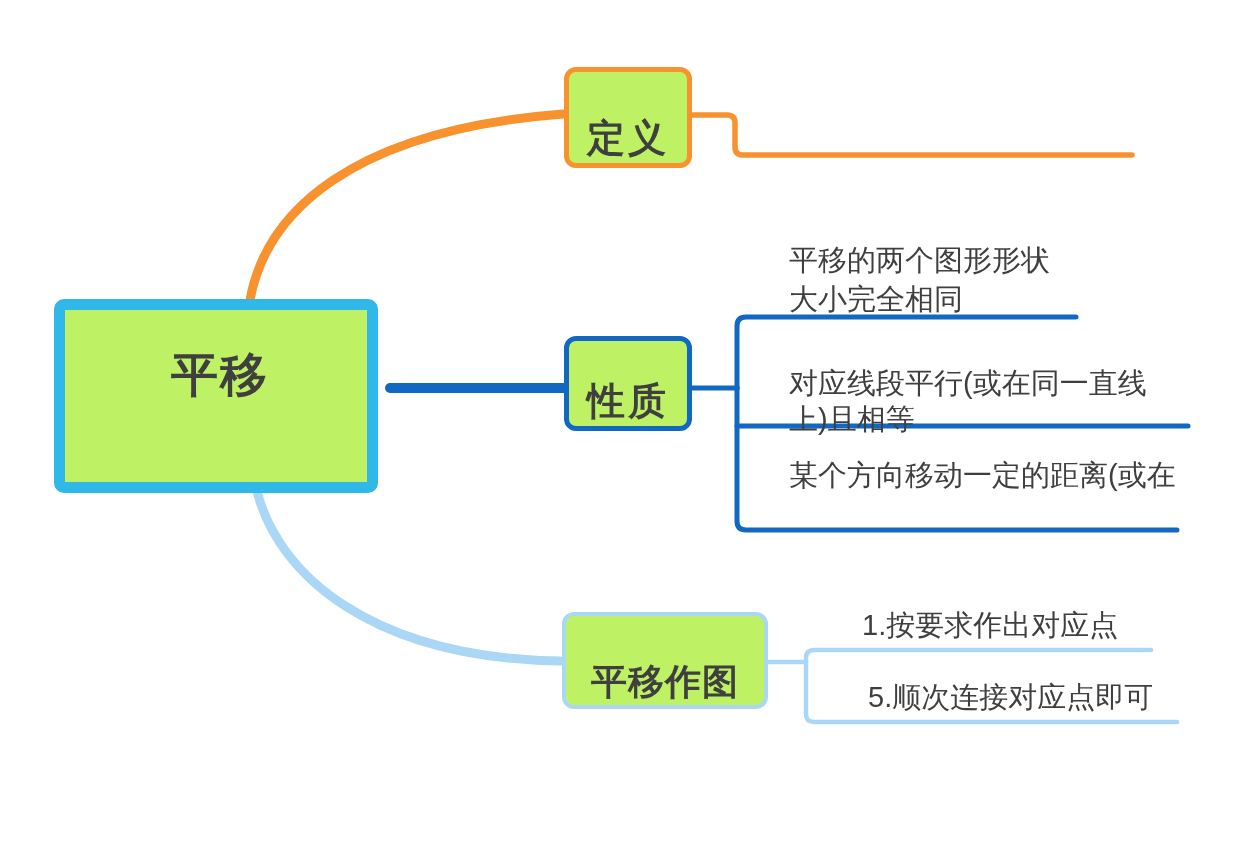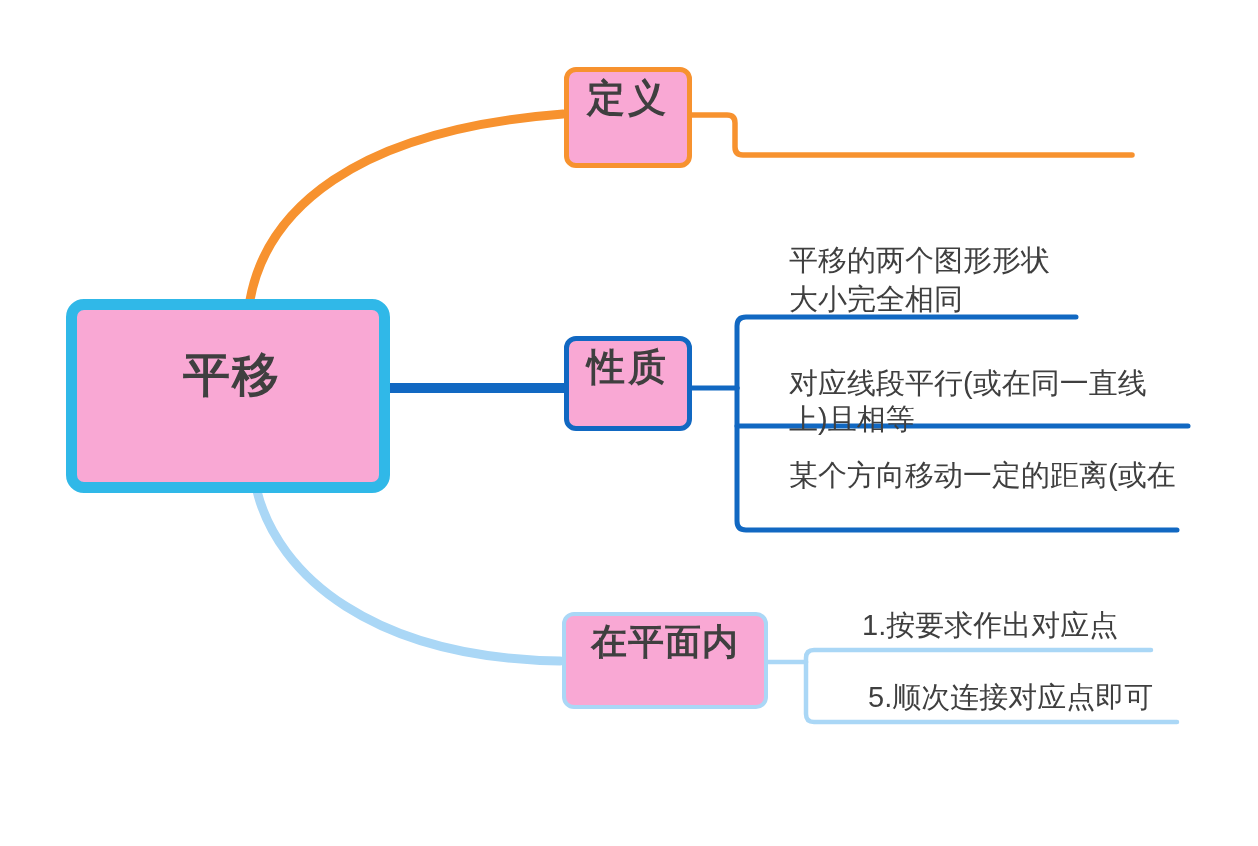--- a/index.html
+++ b/index.html
@@ -17,32 +17,32 @@
   }
   .connector-layer {
     position: absolute;
     left: 0; top: 0;
     width: 1258px;
     height: 846px;
     pointer-events: none;
   }
   .node {
     position: absolute;
-    background: #f9a8d4;
+    background: #bef264;
     box-sizing: border-box;
     display: flex;
-    align-items: flex-start;
+    align-items: flex-end;
     justify-content: center;
     color: #3f3f3f;
   }
   .node-root {
-    left: 66px; top: 299px;
+    left: 54px; top: 299px;
     width: 324px; height: 194px;
     border: 11px solid #30b8e8;
-    border-radius: 18px;
+    border-radius: 10px;
   }
   .node-root .node-label {
     position: absolute;
     left: 106px; top: 34px;
     font-size: 47px;
     font-weight: 600;
     letter-spacing: 2px;
     white-space: nowrap;
   }
   .node-definition {
@@ -121,21 +121,21 @@
 
   <div class="node node-definition">
     <span class="node-label">定义</span>
   </div>
 
   <div class="node node-properties">
     <span class="node-label">性质</span>
   </div>
 
   <div class="node node-drawing">
-    <span class="node-label">在平面内</span>
+    <span class="node-label">平移作图</span>
   </div>
 
 
   <div class="leaf-text lt-prop1">
     <div>平移的两个图形形状</div>
     <div>大小完全相同</div>
   </div>
 
   <div class="leaf-text lt-prop2">
     <div>对应线段平行(或在同一直线</div>

